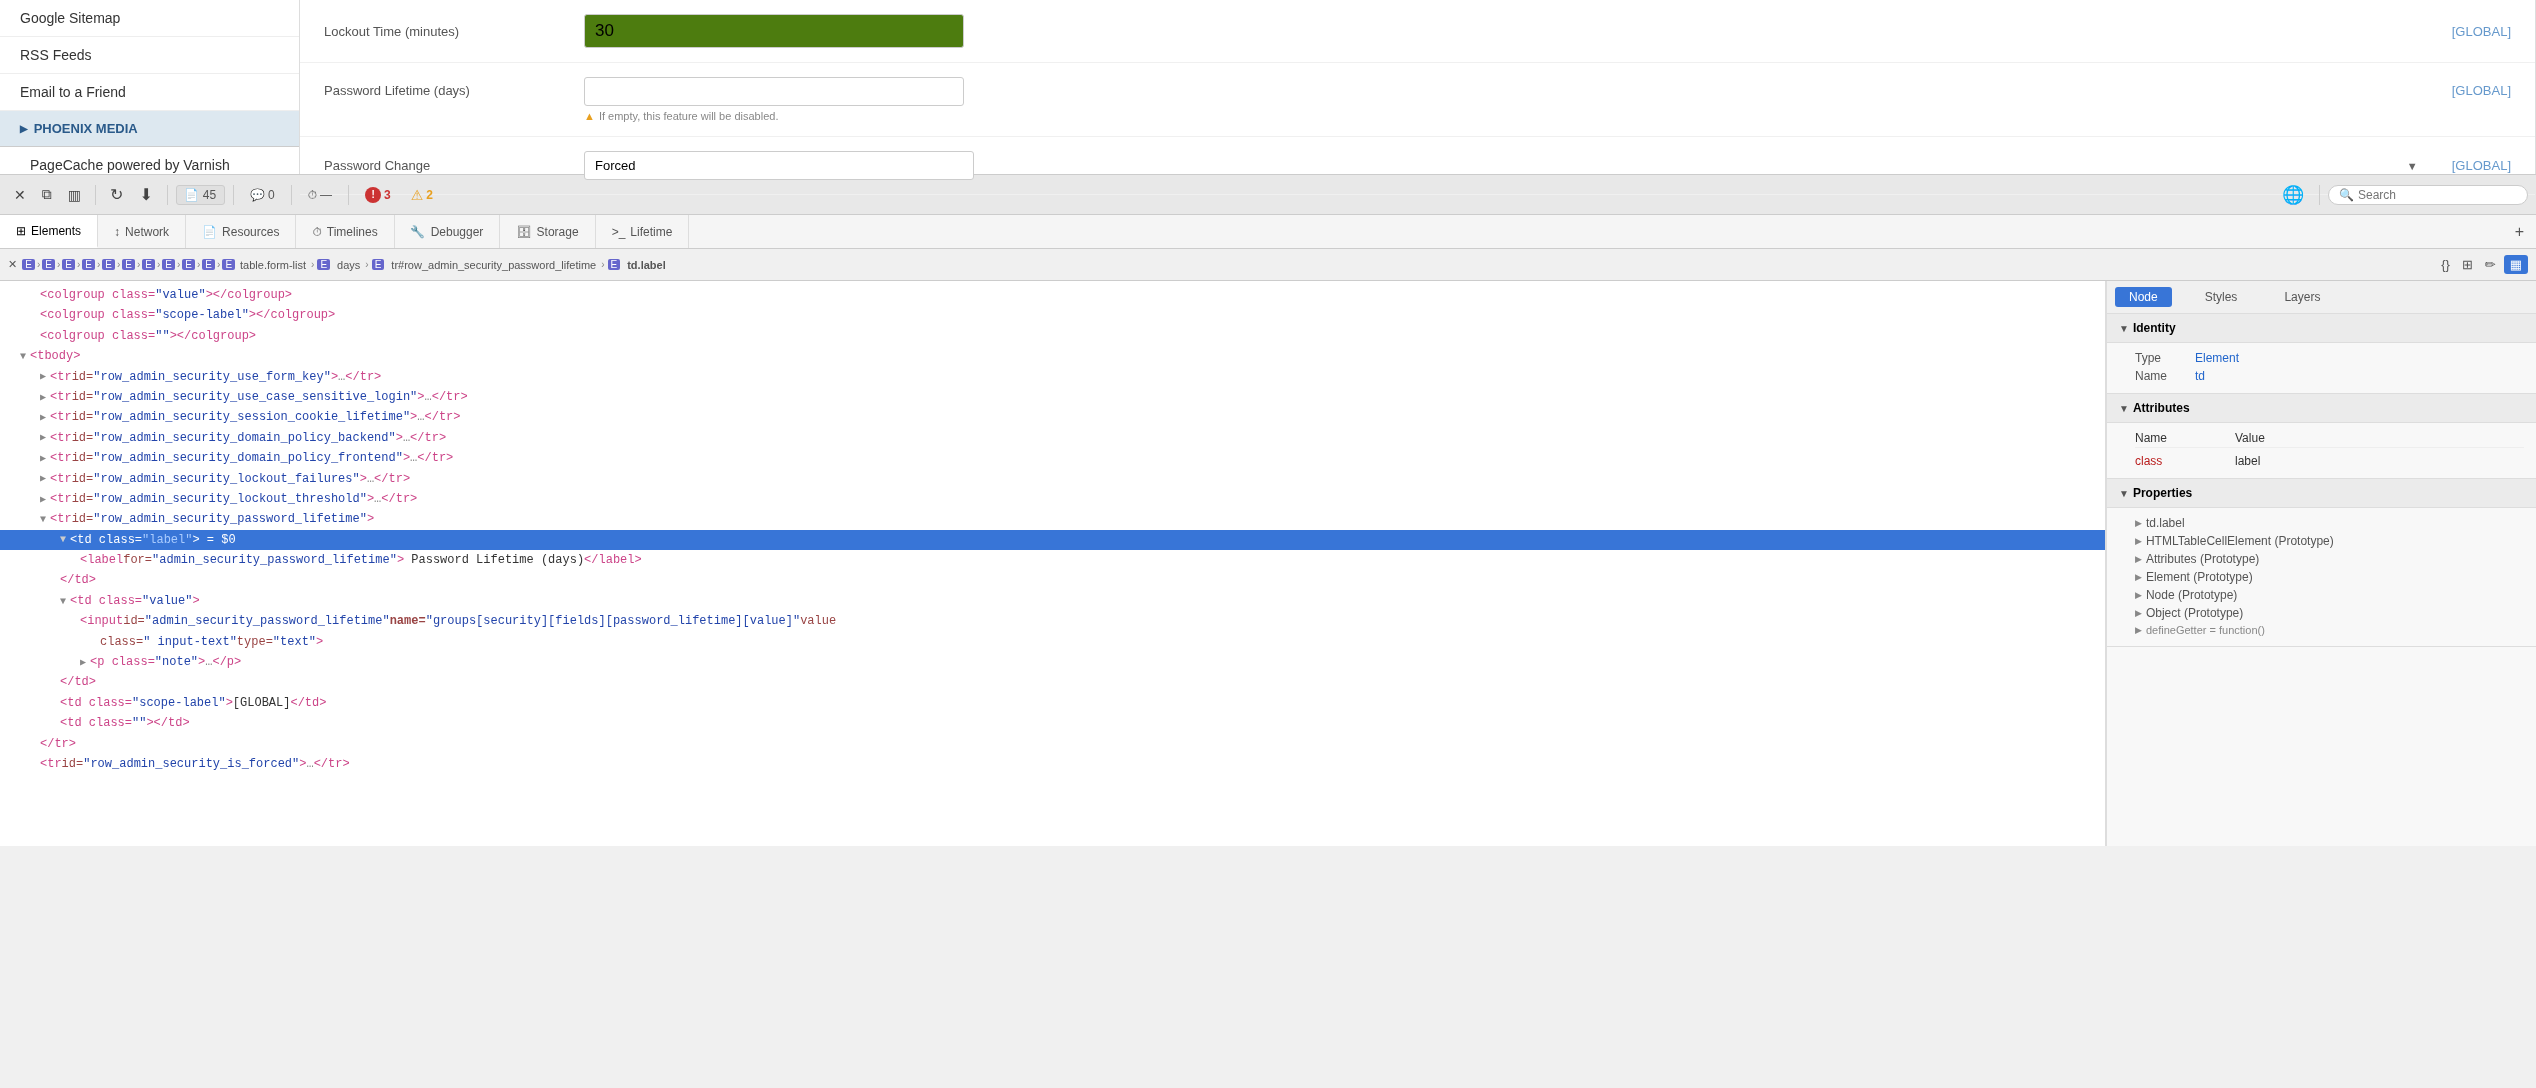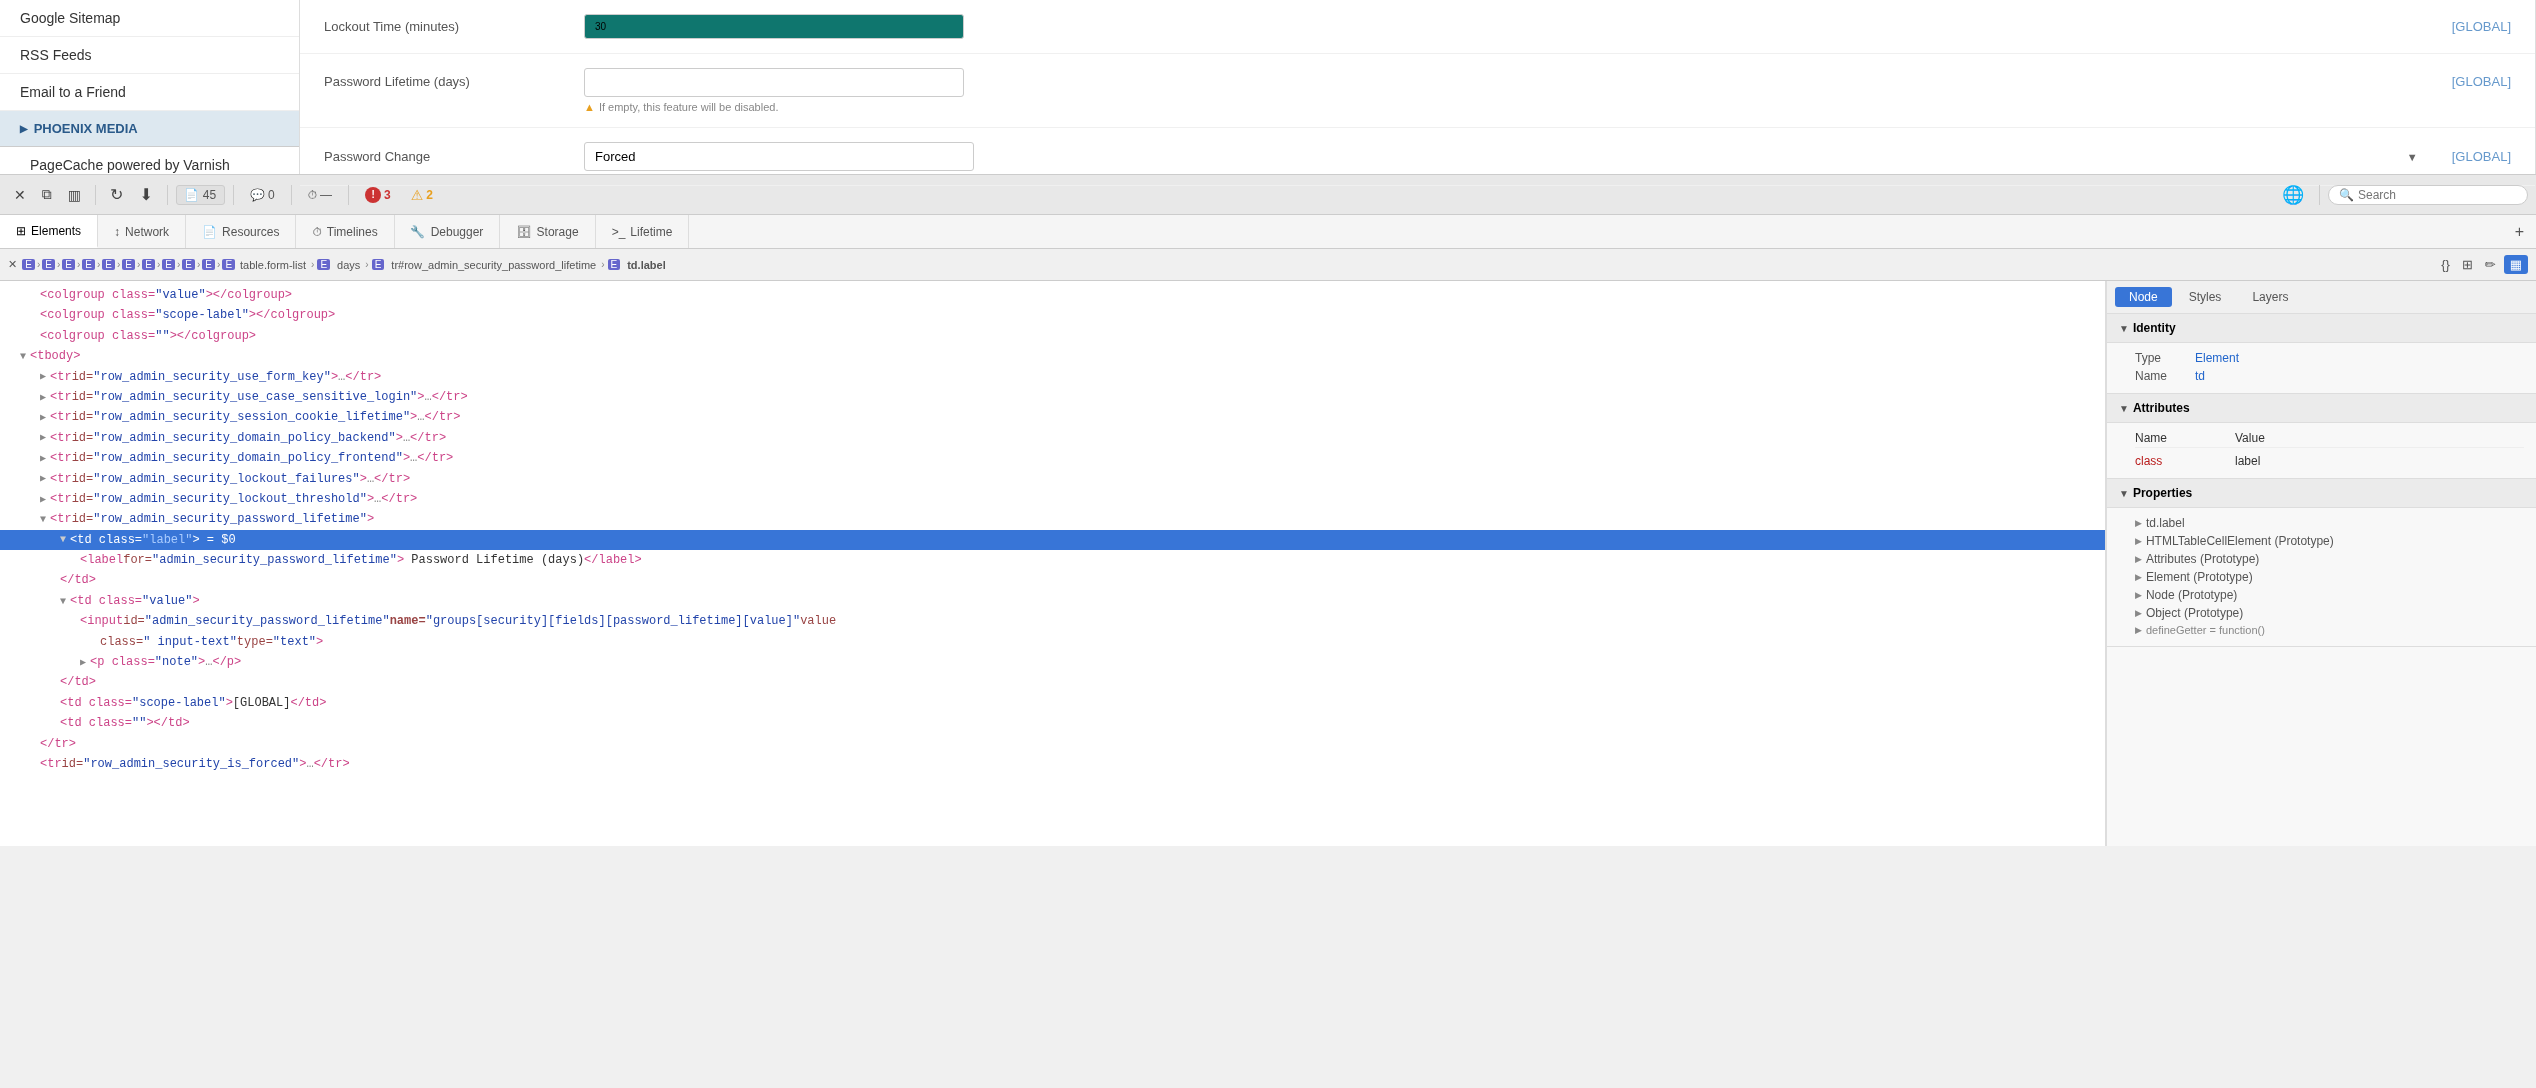--- a/index.html
+++ b/index.html
@@ -29,21 +29,21 @@
       <div style="padding: 10px 20px 10px 30px; color: #333; font-size: 14px; cursor: pointer;">
         <span>PageCache powered by Varnish</span>
       </div>
     </div>
 
     <div style="flex: 1; background: #fff; border-right: 1px solid #ddd;">
 
       <div style="display: flex; align-items: center; padding: 14px 24px; border-bottom: 1px solid #f0f0f0;">
         <div style="width: 260px; color: #555; font-size: 13px;">Lockout Time (minutes)</div>
         <div style="flex: 1;">
-          <input type="text" value="30" style="padding: 6px 10px; border: 1px solid rgb(204, 204, 204); border-radius: 3px; font-size: 10px; width: 380px; background: #0f766e;">
+          <input type="text" value="30" style="padding: 6px 10px; border: 1px solid rgb(204, 204, 204); border-radius: 3px; font-size: 17px; width: 380px; background: #4d7c0f;">
         </div>
         <div style="color: #6699cc; font-size: 13px; margin-left: 24px;">[GLOBAL]</div>
       </div>
 
       <div style="display: flex; align-items: flex-start; padding: 14px 24px; border-bottom: 1px solid #f0f0f0;">
         <div style="width: 260px; color: #555; font-size: 13px; padding-top: 6px;">Password Lifetime (days)</div>
         <div style="flex: 1;">
           <input type="text" value="" style="padding: 6px 10px; border: 1px solid rgb(204, 204, 204); border-radius: 3px; font-size: 13px; width: 380px; background: rgb(255, 255, 255); display: block;">
           <div style="font-size: 11px; color: #888; display: flex; align-items: center; gap: 4px; margin-top: 4px;">
             <span style="color: #e8a020;">▲</span>
@@ -278,21 +278,21 @@
       <div style="padding: 0 8px 0 40px; white-space: pre; display: flex; align-items: center;">
         <span style="color: #cc4488;">&lt;/tr&gt;</span>
       </div>
       <div style="padding: 0 8px 0 40px; white-space: pre; display: flex; align-items: center; cursor: pointer;">
         <span style="color: #cc4488;">&lt;tr</span> <span style="color: #994444;">id=</span><span style="color: #2244aa;">"row_admin_security_is_forced"</span><span style="color: #cc4488;">&gt;</span> <span style="color: #888;">…</span><span style="color: #cc4488;">&lt;/tr&gt;</span>
       </div>
     </div>
 
     <div style="width: 430px; background: #f8f8f8; overflow-y: auto; font-size: 12px; border-left: 1px solid #ddd;">
 
-      <div style="display: flex; gap: 3px; border-bottom: 1px solid #ddd; padding: 6px 8px; background: #f0f0f0;">
+      <div style="display: flex; gap: 19px; border-bottom: 1px solid #ddd; padding: 6px 8px; background: #f0f0f0;">
         <div style="padding: 3px 14px; border-radius: 3px; cursor: pointer; font-size: 12px; background: #3875d7; color: #fff;">Node</div>
         <div style="padding: 3px 14px; border-radius: 3px; cursor: pointer; font-size: 12px; color: #555;">Styles</div>
         <div style="padding: 3px 14px; border-radius: 3px; cursor: pointer; font-size: 12px; color: #555;">Layers</div>
       </div>
 
       <div style="border-bottom: 1px solid #ddd;">
         <div style="display: flex; align-items: center; padding: 7px 12px; background: #ebebeb; cursor: pointer; gap: 4px; font-weight: 600; font-size: 12px; border-bottom: 1px solid #ddd;">
           <span style="font-size: 10px; color: #555;">▼</span>
           <span>Identity</span>
         </div>

